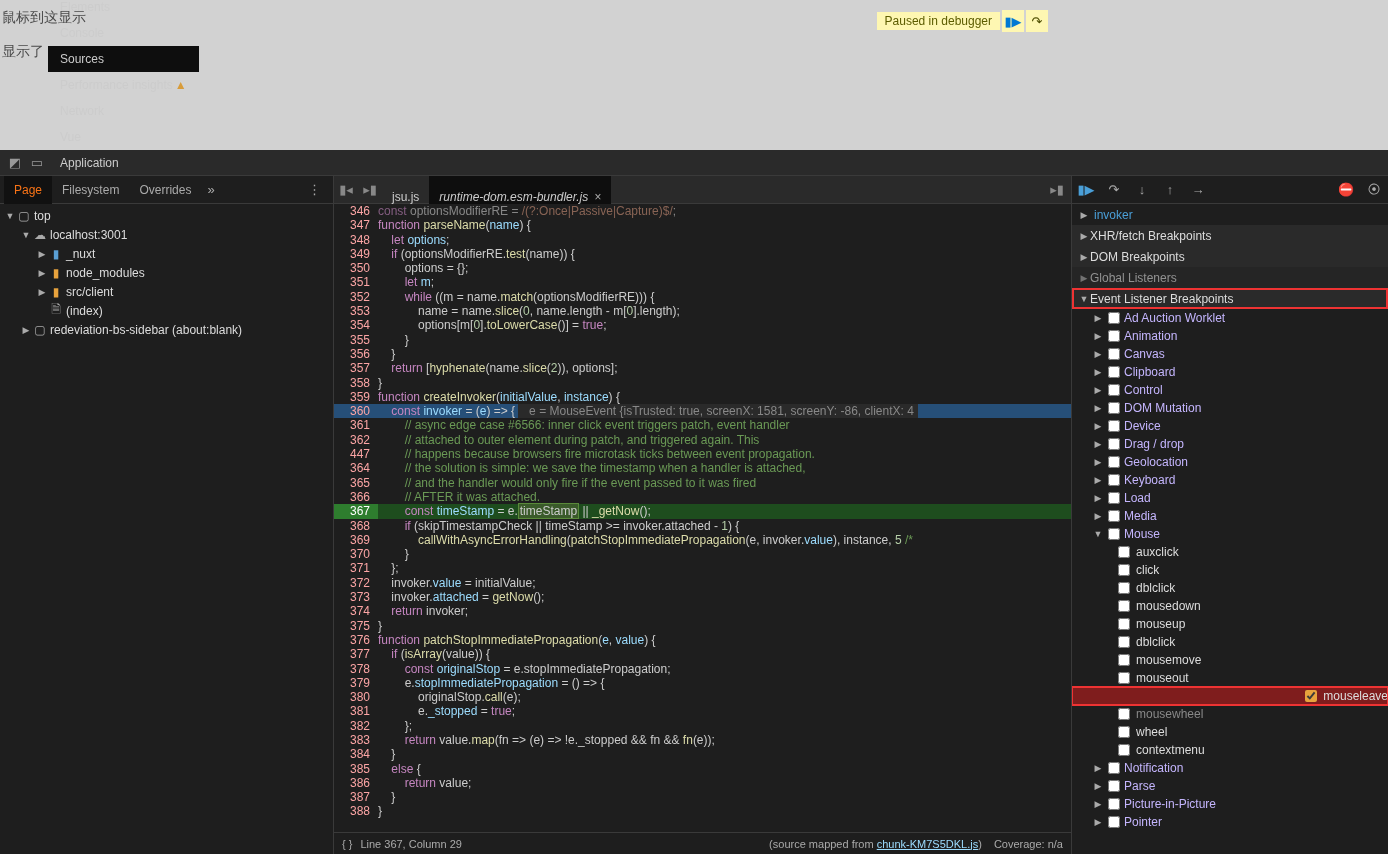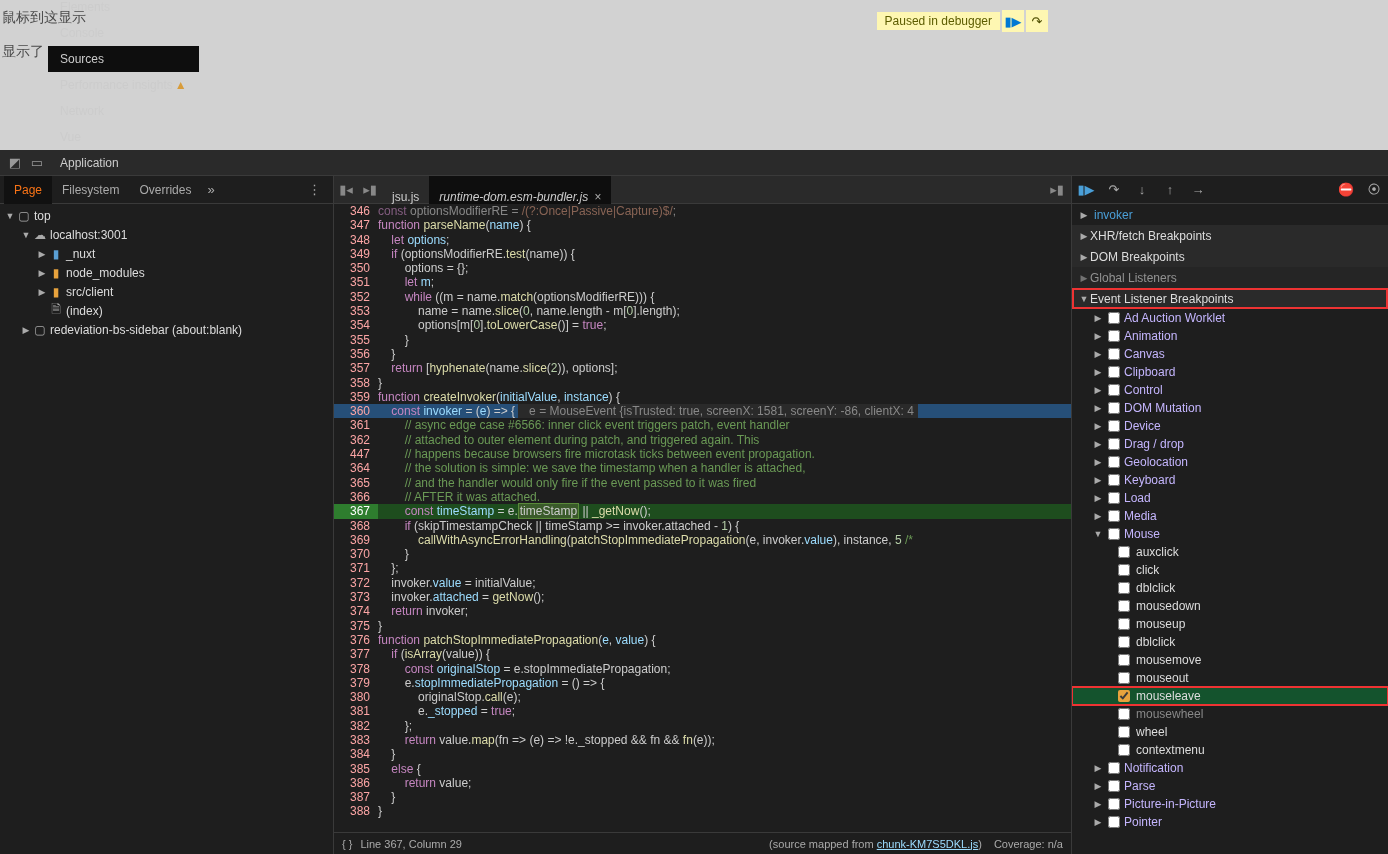--- a/index.html
+++ b/index.html
@@ -85,21 +85,21 @@
 .sec-invoker { color: #4a9fd8; margin-left: 4px; }
 .sec-hdr { background: #2a2a2a; }
 .sec-hl { outline: 2px solid #e33; outline-offset: -2px; }
 .cat-row { display: flex; align-items: center; height: 18px; padding-left: 20px; cursor: pointer; }
 .cat-arrow { width: 12px; color: #aaa; font-size: 9px; display: inline-flex; justify-content: center; }
 .cat-cb { width: 12px; height: 12px; margin: 0 4px; }
 .cat-label { color: #c4b5fd; }
 .evt-row { display: flex; align-items: center; height: 18px; padding-left: 46px; cursor: pointer; }
 .evt-cb { width: 12px; height: 12px; margin-right: 6px; }
 .evt-label { color: #ddd; }
-.evt-hl { background: #14532d; outline: 2px solid #e33; outline-offset: -1px; }
+.evt-hl { background: #7f1d1d; outline: 2px solid #e33; outline-offset: -1px; justify-content: flex-end; }
 .evt-dim { color: #888; }
 input[type=checkbox]:checked { accent-color: #e8a33d; }
 </style>
 </head>
 <body>
 
 <div class="viewport">
   <div class="vp-text">鼠标到这显示</div>
   <div class="vp-text">显示了</div>
   <div class="dbg-banner">

